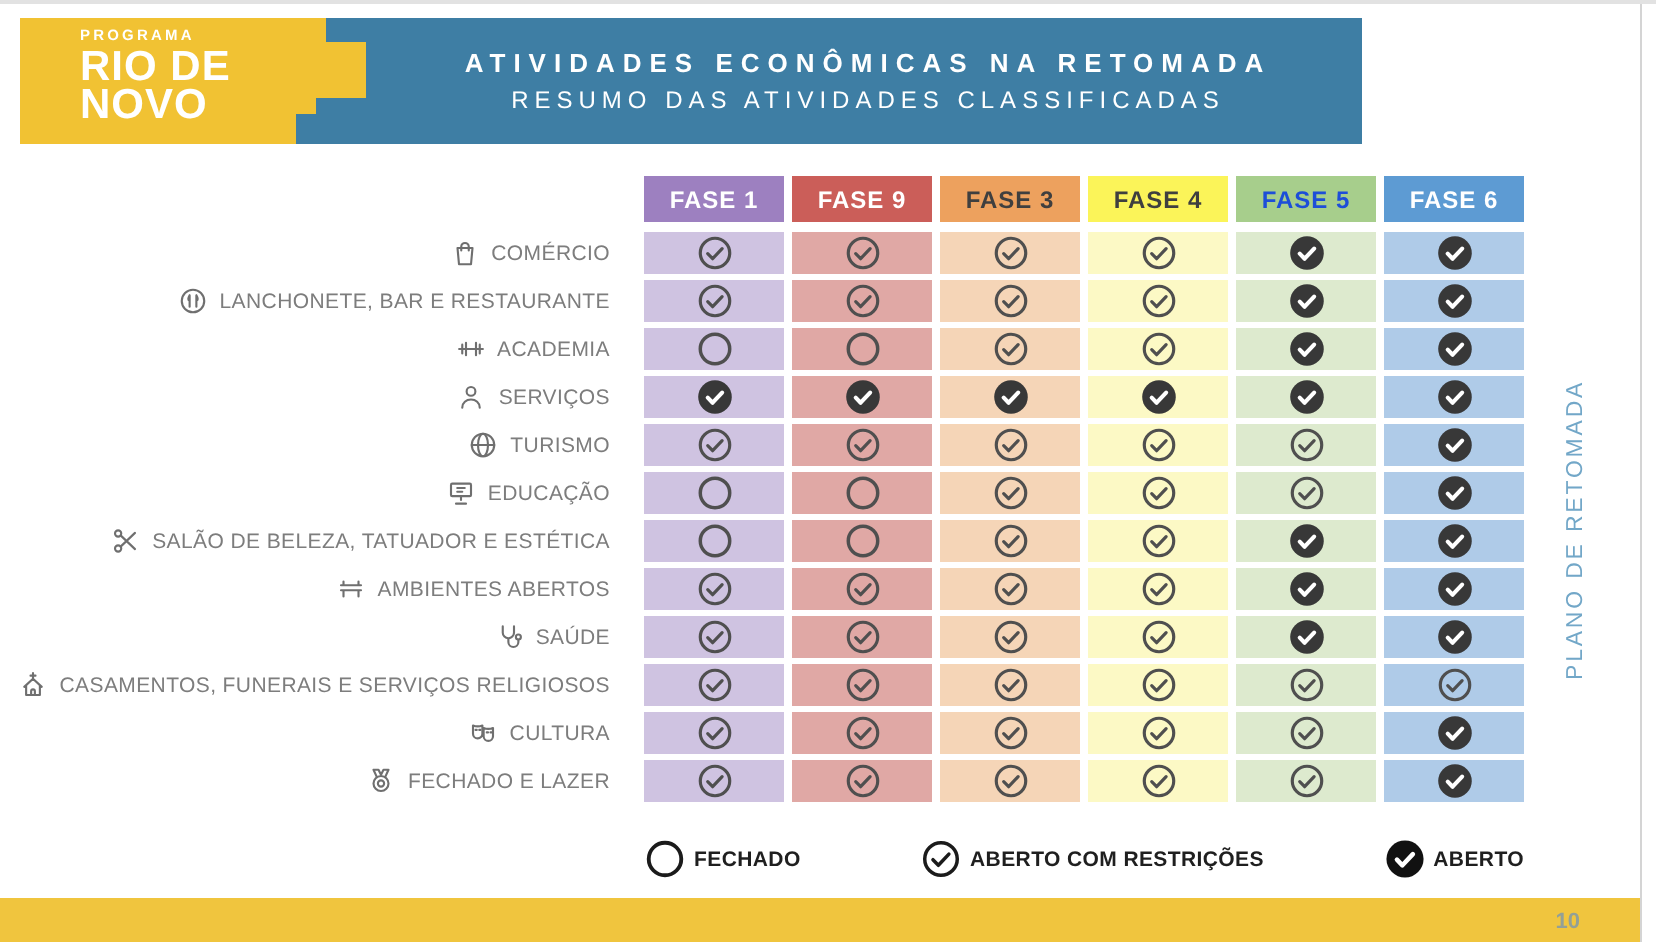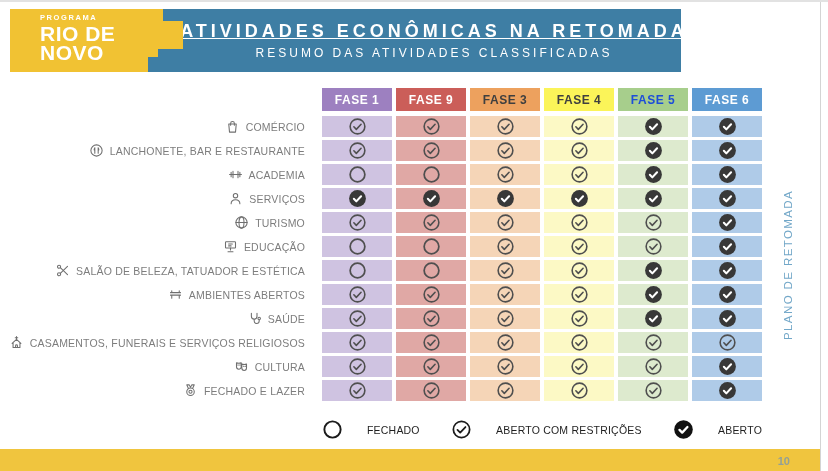--- a/index.html
+++ b/index.html
@@ -8,39 +8,39 @@
 
   
   .header-bar{position:absolute;top:7px;left:10px;width:671px;height:63px;background:#3E7EA4;}
   .logo-block{position:absolute;top:0;left:0;width:175px;height:63px;background:#F1C233;z-index:2;
     clip-path:polygon(0 0,153px 0,153px 12px,173px 12px,173px 40px,148px 40px,148px 48px,138px 48px,138px 63px,0 63px);}
   .logo-text{position:absolute;top:5px;left:30px;color:#fff;line-height:1;}
   .logo-kicker{font-size:7.5px;font-weight:bold;letter-spacing:1.6px;margin-bottom:2px;}
   .logo-big{font-size:21px;font-weight:bold;letter-spacing:.5px;line-height:19px;}
   .title-wrap{position:absolute;left:185px;right:8px;top:0;height:100%;
     display:flex;flex-direction:column;justify-content:center;align-items:center;gap:4px;color:#fff;}
-  .title{font-size:18px;font-weight:bold;letter-spacing:4px;white-space:nowrap;text-decoration:underline;}
+  .title{font-size:13px;font-weight:bold;letter-spacing:4px;white-space:nowrap;}
   .subtitle{font-size:12px;font-weight:normal;letter-spacing:3px;white-space:nowrap;}
 
   
   .grid{position:absolute;top:86px;left:20px;}
   .grid-row{display:grid;grid-template-columns:298px repeat(6,70px);column-gap:4px;
             height:21px;margin-bottom:3px;align-items:stretch;}
   .grid-row.head{height:23px;margin-bottom:5px;}
   .phase-header{display:flex;align-items:center;justify-content:center;
                 font-size:12px;font-weight:bold;letter-spacing:.5px;}
   .label-cell{display:flex;justify-content:flex-end;align-items:center;gap:6px;
               padding-right:13px;color:#7d7d7d;font-size:10.5px;letter-spacing:.2px;white-space:nowrap;}
   .label-cell svg{flex:0 0 auto;}
   .grid-cell{display:flex;align-items:center;justify-content:center;}
 
   
   .legend{position:absolute;top:417px;left:322px;width:440px;display:flex;
           justify-content:space-between;align-items:center;}
-  .legend-item{display:flex;align-items:center;gap:24px;font-size:10.5px;font-weight:normal;
+  .legend-item{display:flex;align-items:center;gap:4px;font-size:10.5px;font-weight:bold;
                color:#1f1f1f;letter-spacing:.2px;white-space:nowrap;}
 
   
   .vertical-text{position:absolute;left:779px;top:155px;height:215px;width:18px;
     writing-mode:vertical-rl;transform:rotate(180deg);display:flex;align-items:center;justify-content:center;
     font-size:11.5px;letter-spacing:1.4px;color:#72A7C8;white-space:nowrap;}
   .edge-line{position:absolute;left:820px;top:0;bottom:0;width:1px;background:#d4d4d4;}
   .footer-bar{position:absolute;left:0;bottom:0;width:820px;height:24px;background:#F0C53E;z-index:3;}
   .page-number{position:absolute;right:30px;top:0;line-height:24px;font-size:11px;
                font-weight:bold;color:#93A096;}

